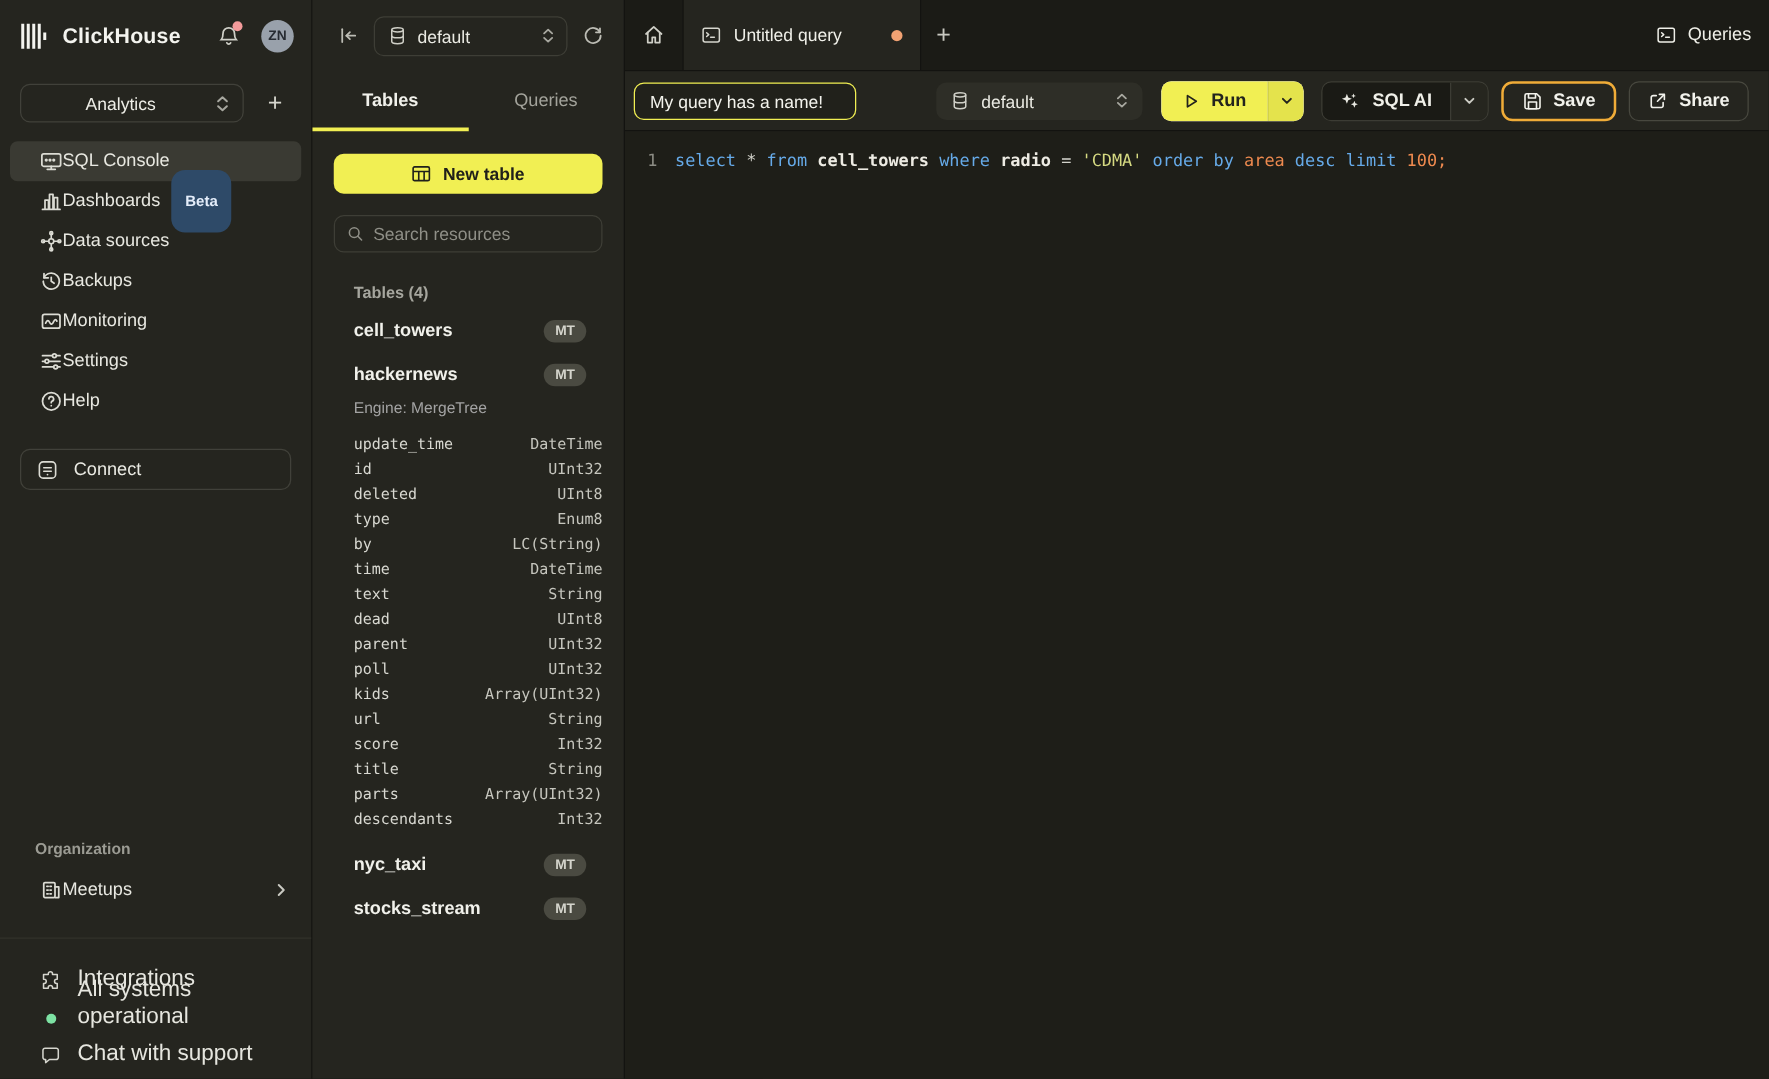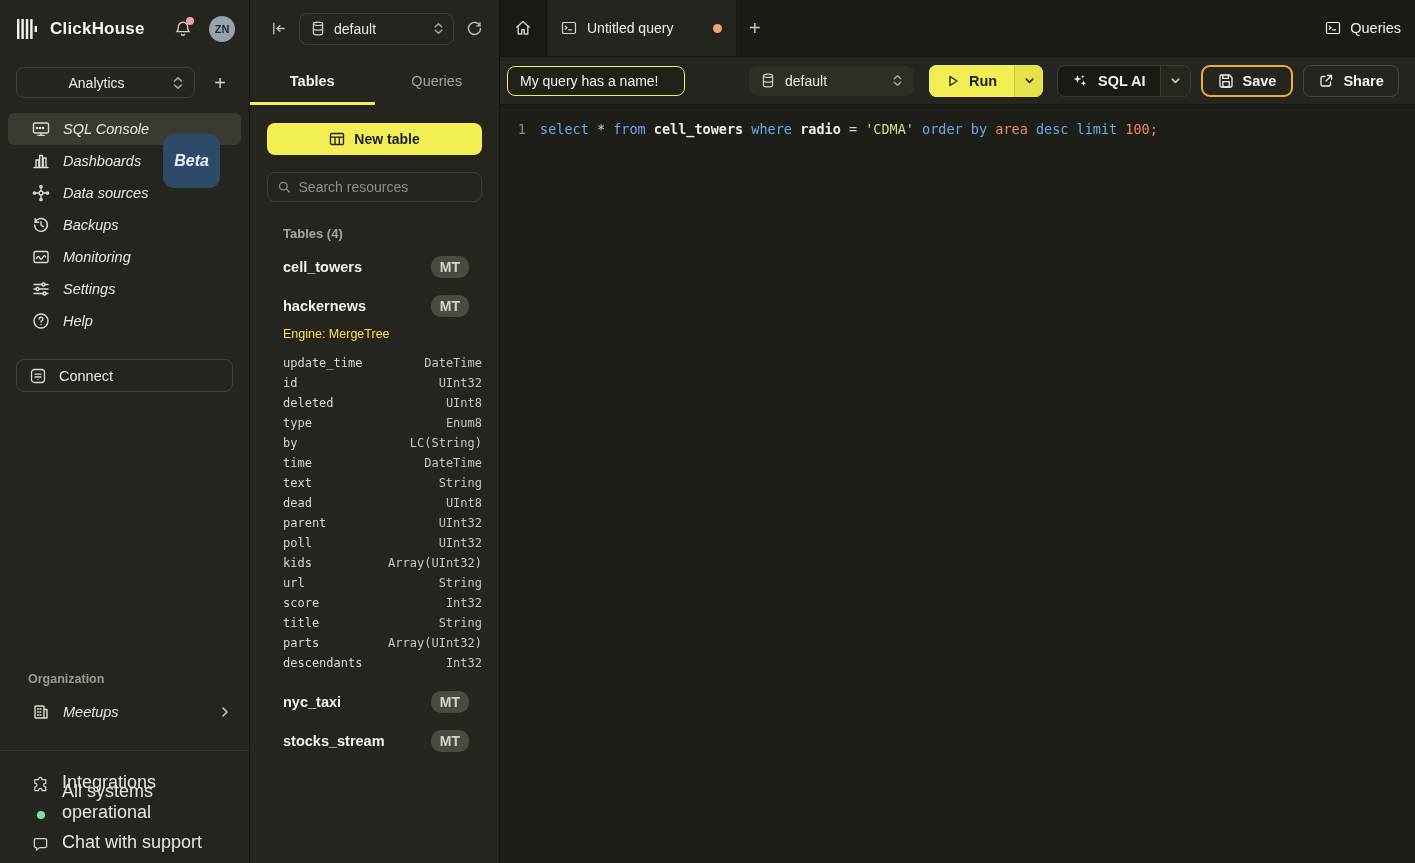--- a/index.html
+++ b/index.html
@@ -14,24 +14,24 @@
   .bell-wrap { position:relative; width:24px; height:24px; display:flex; align-items:center; justify-content:center; color:#cfcfc7; cursor:pointer; }
   .bell-dot { position:absolute; top:0px; right:1px; width:8px; height:8px; border-radius:50%; background:#f49b9b; }
   .avatar { width:26px; height:26px; border-radius:50%; background:#99a1ab; color:#272c33; font-size:11px; font-weight:700; display:flex; align-items:center; justify-content:center; margin-left:6px; cursor:pointer; }
 
   .svc-row { display:flex; align-items:center; padding:10px 16px 0 16px; gap:12px; }
   .svc-select { flex:1; height:31px; border:1px solid #41413a; border-radius:8px; background:transparent; display:flex; align-items:center; padding:0 10px 0 12px; gap:8px; color:#eeeee7; font-size:14px; font-weight:500; cursor:pointer; }
   .svc-select span { flex:1; text-align:center; }
   .svc-add { width:26px; height:26px; background:none; border:none; color:#d6d6ce; font-size:20px; line-height:20px; cursor:pointer; }
 
   nav { margin-top:15px; padding:0 8px; }
-  .nav-item { height:32px; border-radius:6px; display:flex; align-items:center; padding:0 10px 0 24px; gap:13px; font-size:14.5px; font-weight:500; color:#e8e8e1; cursor:pointer;font-style:italic; }
+  .nav-item { height:32px; border-radius:6px; display:flex; align-items:center; padding:0 10px 0 24px; font-size:14.5px; font-weight:500; color:#e8e8e1; cursor:pointer; }
   .nav-item.active { background:#3a3a33; }
   .nav-icon { width:18px; height:18px; display:flex; align-items:center; justify-content:center; color:#dcdcd4; flex:none; }
-  .badge-beta { background:#2e4a68; color:#e4edfa; font-size:16px; font-weight:600; padding:18px 11px; border-radius:11px; margin-left:9px; }
+  .badge-beta { background:#2e4a68; color:#e4edfa; font-size:12px; font-weight:600; padding:18px 11px; border-radius:11px; margin-left:9px; }
 
   .connect-btn { margin:22px 16px 0 16px; height:33px; border:1px solid #41413a; border-radius:8px; background:transparent; display:flex; align-items:center; gap:13px; padding:0 13px; color:#eaeae3; font-size:14.5px; font-weight:500; cursor:pointer; }
 
   .org-label { margin:0 0 10px 28px; font-size:12.5px; font-weight:600; color:#9b9b93; }
   .org-wrap { padding:0 8px; }
   .sb-footer { margin-top:22px; border-top:1px solid #32322b; padding:12px 8px 10px 8px; }
   .foot-item { height:30px; display:flex; align-items:flex-end; padding:0 10px 0 24px; gap:13px; font-size:18px; color:#e6e6df; cursor:pointer; }
   .foot-icon { width:17px; height:17px; display:flex; align-items:center; justify-content:center; color:#d5d5cd; flex:none; }
   .status-dot { width:8px; height:8px; border-radius:50%; background:#7de2a3; margin:0 auto; }
   .chev-right { margin-left:auto; color:#c9c9c1; display:flex; }
@@ -47,22 +47,22 @@
   .ex-tab.active::after { content:""; position:absolute; left:0; right:0; bottom:0; height:3px; background:#f1ef53; }
   .ex-tab.inactive { color:#a3a39b; font-weight:500; }
   .ex-body { flex:1; padding:18px 17px 0 17px; overflow:hidden; }
   .new-table-btn { width:100%; height:32px; background:#f1ef53; border:none; border-radius:8px; color:#20201a; font-size:14px; font-weight:600; display:flex; align-items:center; justify-content:center; gap:9px; cursor:pointer; }
   .search-box { margin-top:17px; height:30px; border:1px solid #3e3e36; border-radius:8px; display:flex; align-items:center; padding:0 10px; gap:8px; color:#8f8f87; }
   .search-box input { background:transparent; border:none; outline:none; color:#d8d8d1; font-size:14px; width:100%; font-family:inherit; }
   .search-box input::placeholder { color:#8f8f87; }
   .section-label { margin:24px 0 0 16px; font-size:13px; font-weight:600; color:#a6a69e; }
   .table-row { display:flex; align-items:center; margin-top:15px; padding:0 13px 0 16px; cursor:pointer; }
   .table-name { flex:1; font-size:14.5px; font-weight:600; color:#f1f1eb; }
-  .badge-mt { background:#4a4a41; color:#d4d4cc; font-size:14px; font-weight:600; padding:3px 9px; border-radius:10px; }
-  .engine-line { margin:10px 0 0 16px; font-size:12.5px; color:#fde047; }
+  .badge-mt { background:#4a4a41; color:#d4d4cc; font-size:11px; font-weight:600; padding:3px 9px; border-radius:10px; }
+  .engine-line { margin:10px 0 0 16px; font-size:12.5px; color:#a3a3a3; }
   .cols { margin-top:12px; font-family:"DejaVu Sans Mono",monospace; font-size:12px; }
   .col-row { display:flex; justify-content:space-between; height:20px; align-items:center; padding-left:16px; }
   .col-name { color:#d8d8d1; }
   .col-type { color:#c6c6be; }
 
   
   .main { flex:1; display:flex; flex-direction:column; min-width:0; }
   .tabstrip { height:57px; background:#1b1b16; border-bottom:1px solid #131310; display:flex; align-items:center; }
   .home-btn { width:47px; height:100%; display:flex; align-items:center; justify-content:center; color:#cfcfc7; border-right:1px solid #131310; cursor:pointer; }
   .query-tab { height:100%; width:190px; background:#25251f; border-right:1px solid #131310; display:flex; align-items:center; gap:10px; padding:0 14px; cursor:pointer; }

